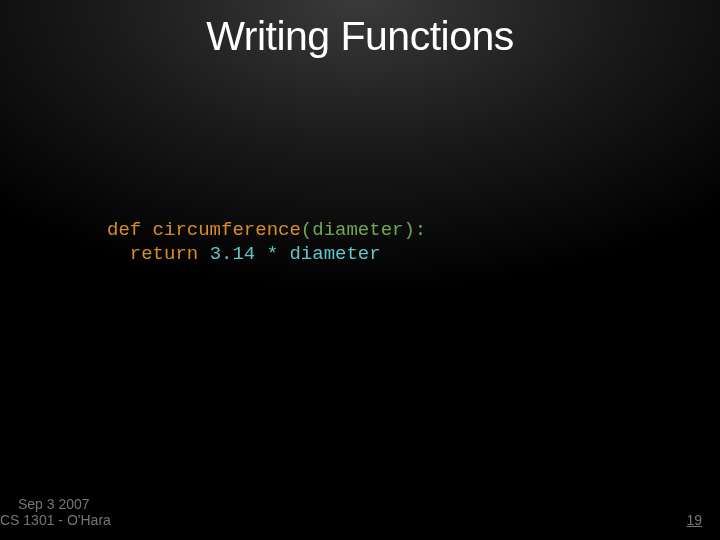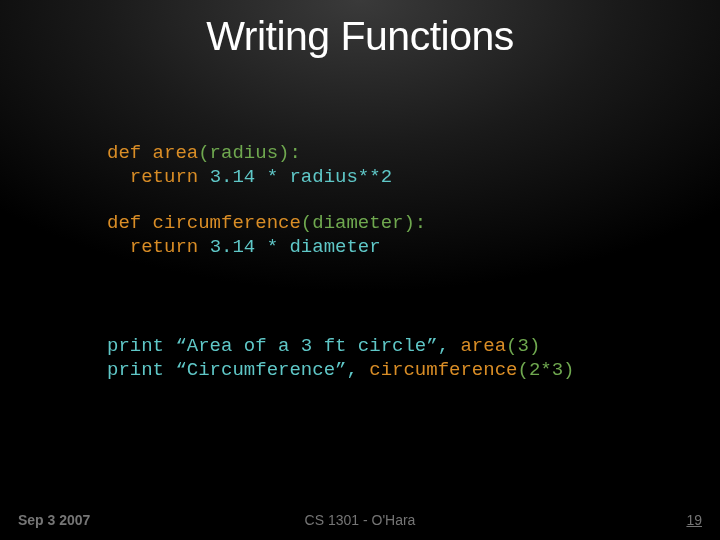--- a/index.html
+++ b/index.html
@@ -29,68 +29,63 @@
   }
   .code-block {
     position: absolute;
     left: 107px;
     font-family: "Courier New", Courier, monospace;
     font-size: 19px;
     line-height: 1.25;
     white-space: pre;
   }
   .block1 { top: 142px; }
-  .block2 { top: 212px; }
+  .block2 { top: 219px; }
   .block3 { top: 335px; }
   .orange { color: #d98d26; }
   .green { color: #6fa84f; }
   .cyan { color: #5fc7c7; }
   .footer {
     position: absolute;
     bottom: 12px;
     width: 100%;
     color: #757575;
     font-size: 14px;
   }
   .footer-left {
     position: absolute;
     left: 18px;
-    bottom: 0;
-    font-weight: bold;
+    bottom: 16px;
   }
   .footer-center {
     position: absolute;
     width: 100%;
-    text-align: center;
+    text-align: left;
     bottom: 0;
   }
   .footer-right {
     position: absolute;
     right: 18px;
     bottom: 0;
     text-decoration: underline;
   }
 </style>
 </head>
 <body>
 
 <div class="slide">
 
   <div class="title">
     <span>Writing Functions</span><br>
   </div>
 
-  <div class="code-block block1"><span class="orange">def area</span><span class="green">(radius):</span>
-<span class="orange">  return </span><span class="cyan">3.14 * radius**2</span></div>
 
   <div class="code-block block2"><span class="orange">def circumference</span><span class="green">(diameter):</span>
 <span class="orange">  return </span><span class="cyan">3.14 * diameter</span></div>
 
-  <div class="code-block block3"><span class="cyan">print “Area of a 3 ft circle”, </span><span class="orange">area</span><span class="green">(3)</span>
-<span class="cyan">print “Circumference”, </span><span class="orange">circumference</span><span class="green">(2*3)</span></div>
 
   <div class="footer">
     <span class="footer-left">Sep 3 2007</span>
     <span class="footer-center">CS 1301 - O'Hara</span>
     <span class="footer-right">19</span>
   </div>
 
 </div>
 
 </body></html>

